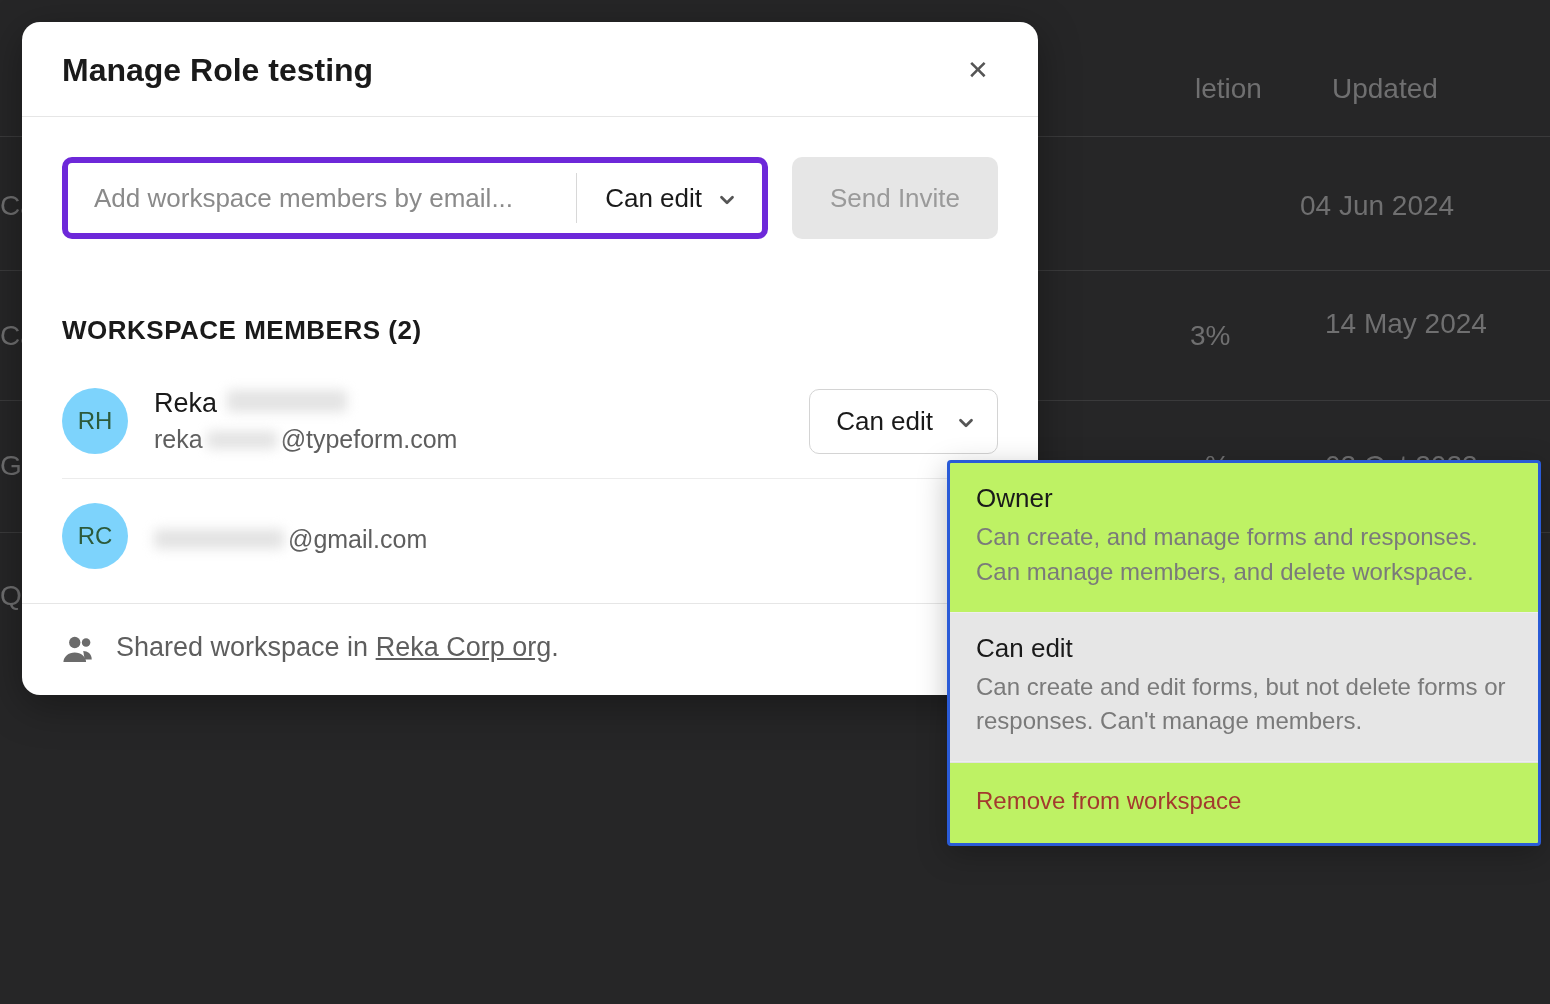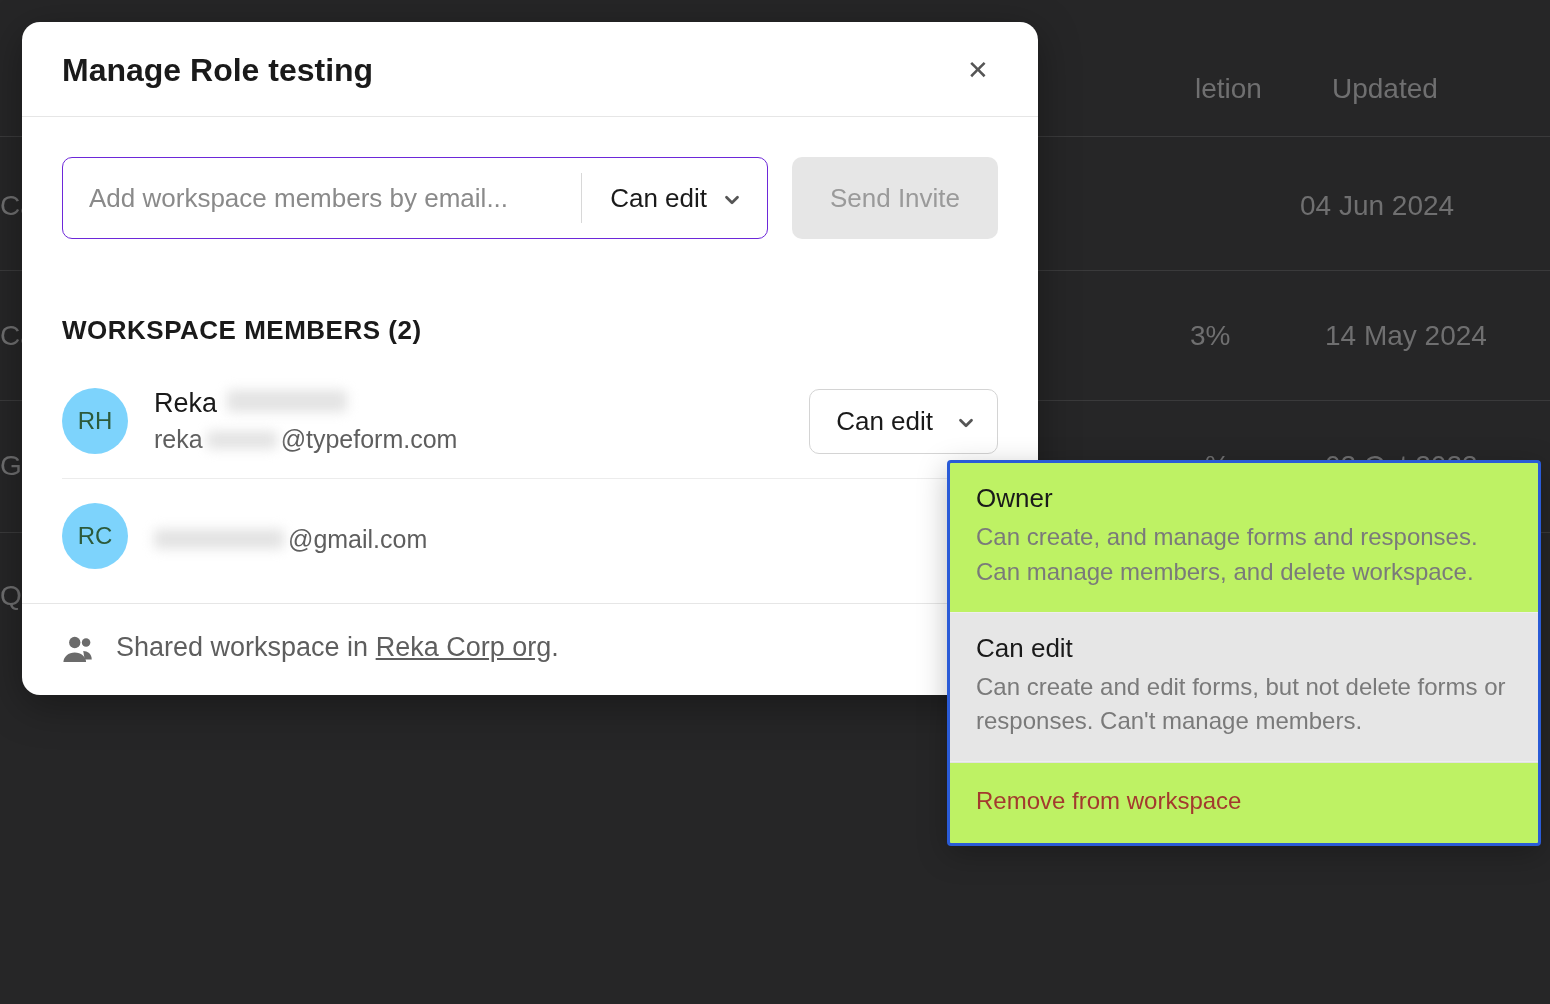--- a/index.html
+++ b/index.html
@@ -43,21 +43,21 @@
   .close-btn {
     width: 40px; height: 40px; display:flex; align-items:center; justify-content:center;
     border:none; background:transparent; cursor:pointer; color:#555; font-size: 26px;
   }
 
   .modal-body { padding: 40px 40px 0 40px; }
 
   .invite-row { display:flex; gap: 24px; align-items:stretch; }
   .invite-box {
     flex:1; display:flex; align-items:center;
-    border:1px solid #6d28d9; border-radius:10px; height:82px;
+    border:6px solid #6d28d9; border-radius:10px; height:82px;
     background:#fff;
   }
   .invite-input {
     flex:1; border:none; outline:none; font-size:26px; color:#333;
     padding: 0 26px; background:transparent; height:100%;
   }
   .invite-input::placeholder { color:#8a8a8a; }
   .invite-sep { width:1px; background:#d8d8d8; height:50px; }
   .invite-role {
     display:flex; align-items:center; gap:14px; padding: 0 24px 0 28px;
@@ -144,21 +144,21 @@
   <span class="bg-head" style="left:1195px">letion</span>
   <span class="bg-head" style="left:1332px">Updated</span>
 
   <div class="bg-divider" style="top:136px"></div>
   <span class="bg-row" style="left:0; top:190px">Ca</span>
   <span class="bg-row" style="left:1300px; top:190px">04 Jun 2024</span>
 
   <div class="bg-divider" style="top:270px"></div>
   <span class="bg-row" style="left:0; top:320px">Ca</span>
   <span class="bg-row" style="left:1190px; top:320px">3%</span>
-  <span class="bg-row" style="left:1325px; top:320px">14 May 2024</span>
+  <span class="bg-row" style="left:1325px; top:308px">14 May 2024</span>
 
   <div class="bg-divider" style="top:400px"></div>
   <span class="bg-row" style="left:0; top:450px">Ge</span>
   <span class="bg-row" style="left:1205px; top:450px">%</span>
   <span class="bg-row" style="left:1325px; top:450px">02 Oct 2023</span>
 
   <div class="bg-divider" style="top:532px"></div>
   <span class="bg-row" style="left:0; top:580px">Qu</span>
 </div>
 

